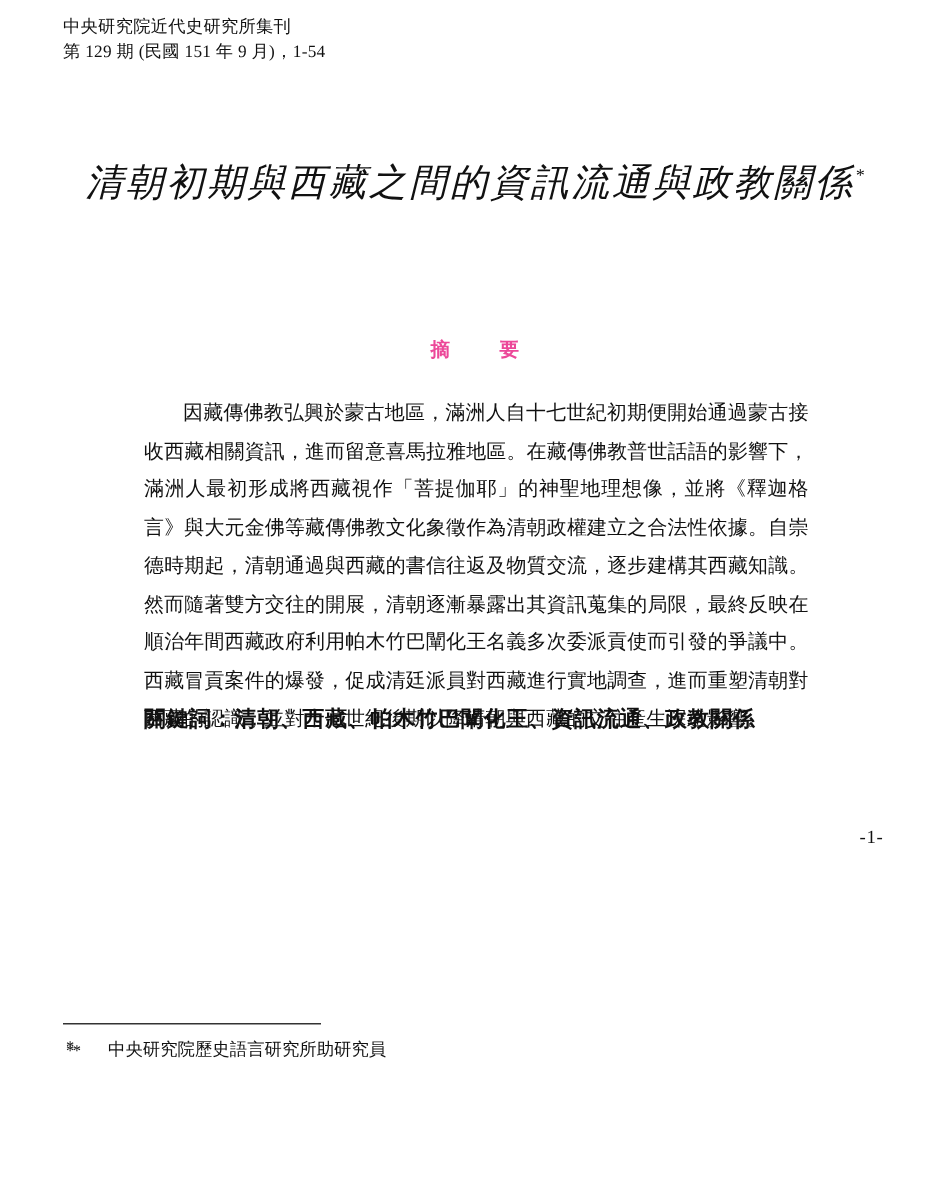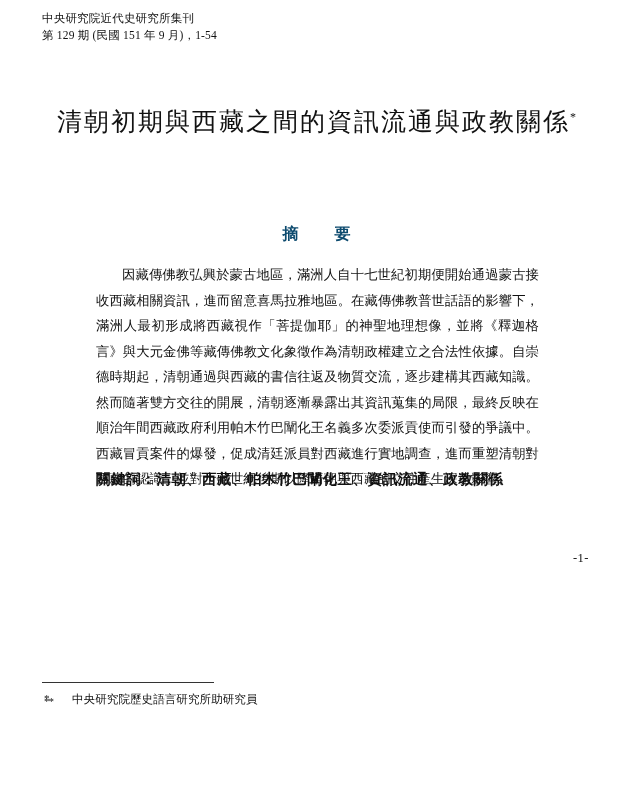--- a/index.html
+++ b/index.html
@@ -41,20 +41,21 @@
     position: absolute;
     left: 0;
     right: 0;
     top: 88px;
     text-align: center;
     font-size: 25px;
     letter-spacing: 2px;
     font-weight: normal;
     color: #111;
     white-space: nowrap;
+    font-style: italic;
   }
   .article-title .star {
     font-size: 12px;
     vertical-align: super;
     letter-spacing: 0;
   }
   
   .author {
     position: absolute;
     left: 0;
@@ -70,25 +71,25 @@
     vertical-align: super;
     letter-spacing: 0;
   }
   
   .abstract-heading {
     position: absolute;
     left: 0;
     right: 0;
     top: 224px;
     text-align: center;
-    font-size: 16px;
+    font-size: 13px;
     font-weight: bold;
     letter-spacing: 10px;
     text-indent: 10px;
-    color: #0c4a6e;
+    color: #ec4899;
   }
   
   .abstract-body {
     position: absolute;
     left: 96px;
     top: 262px;
     width: 443px;
     font-size: 13.3px;
     line-height: 1.92;
     text-align: justify;

